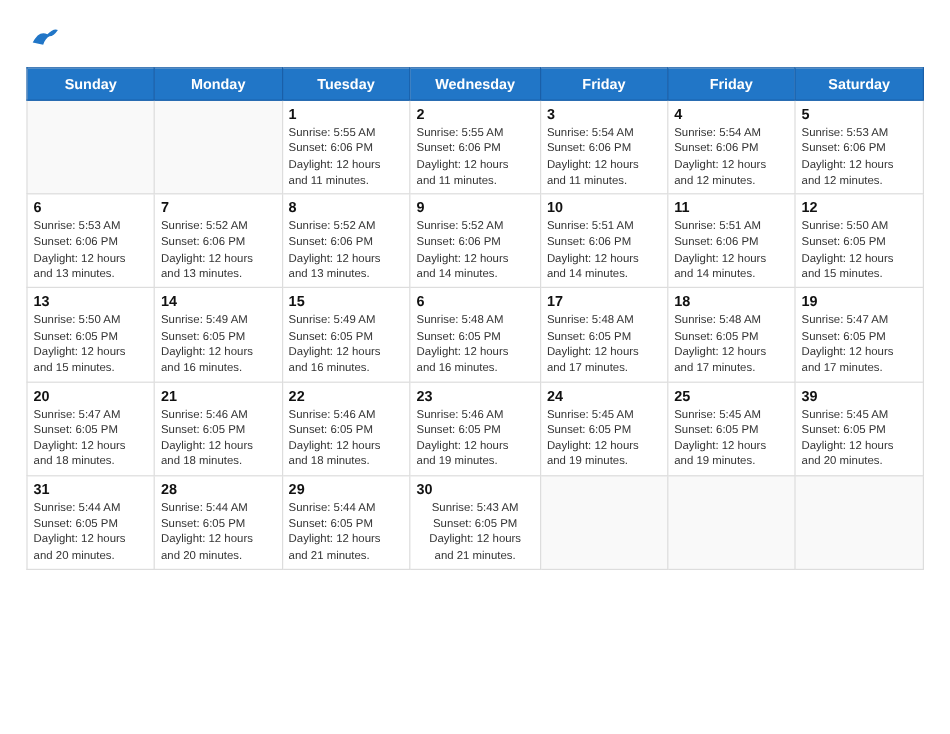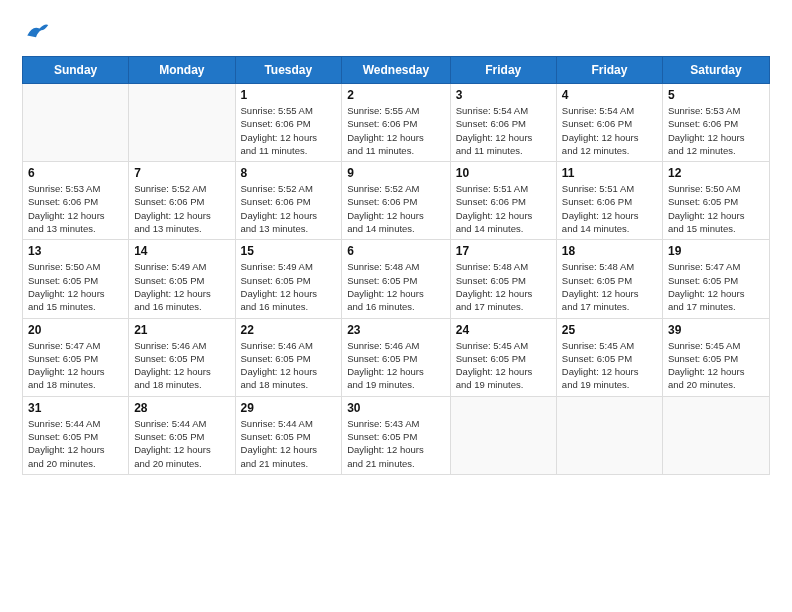--- a/index.html
+++ b/index.html
@@ -345,21 +345,21 @@
           </td>
           <td>
             <span class="day-number">29</span>
             <div class="day-info" style="white-space: pre-line;">Sunrise: 5:44 AM
 Sunset: 6:05 PM
 Daylight: 12 hours
 and 21 minutes.</div>
           </td>
           <td>
             <span class="day-number">30</span>
-            <div class="day-info" style="white-space: pre-line;">Sunrise: 5:43 AM
+            <div class="day-info" style="white-space: pre-line; text-align: center;">Sunrise: 5:43 AM
 Sunset: 6:05 PM
 Daylight: 12 hours
 and 21 minutes.</div>
           </td>
           <td class="empty"></td>
           <td class="empty"></td>
           <td class="empty"></td>
         </tr>
       </tbody>
   </table>

